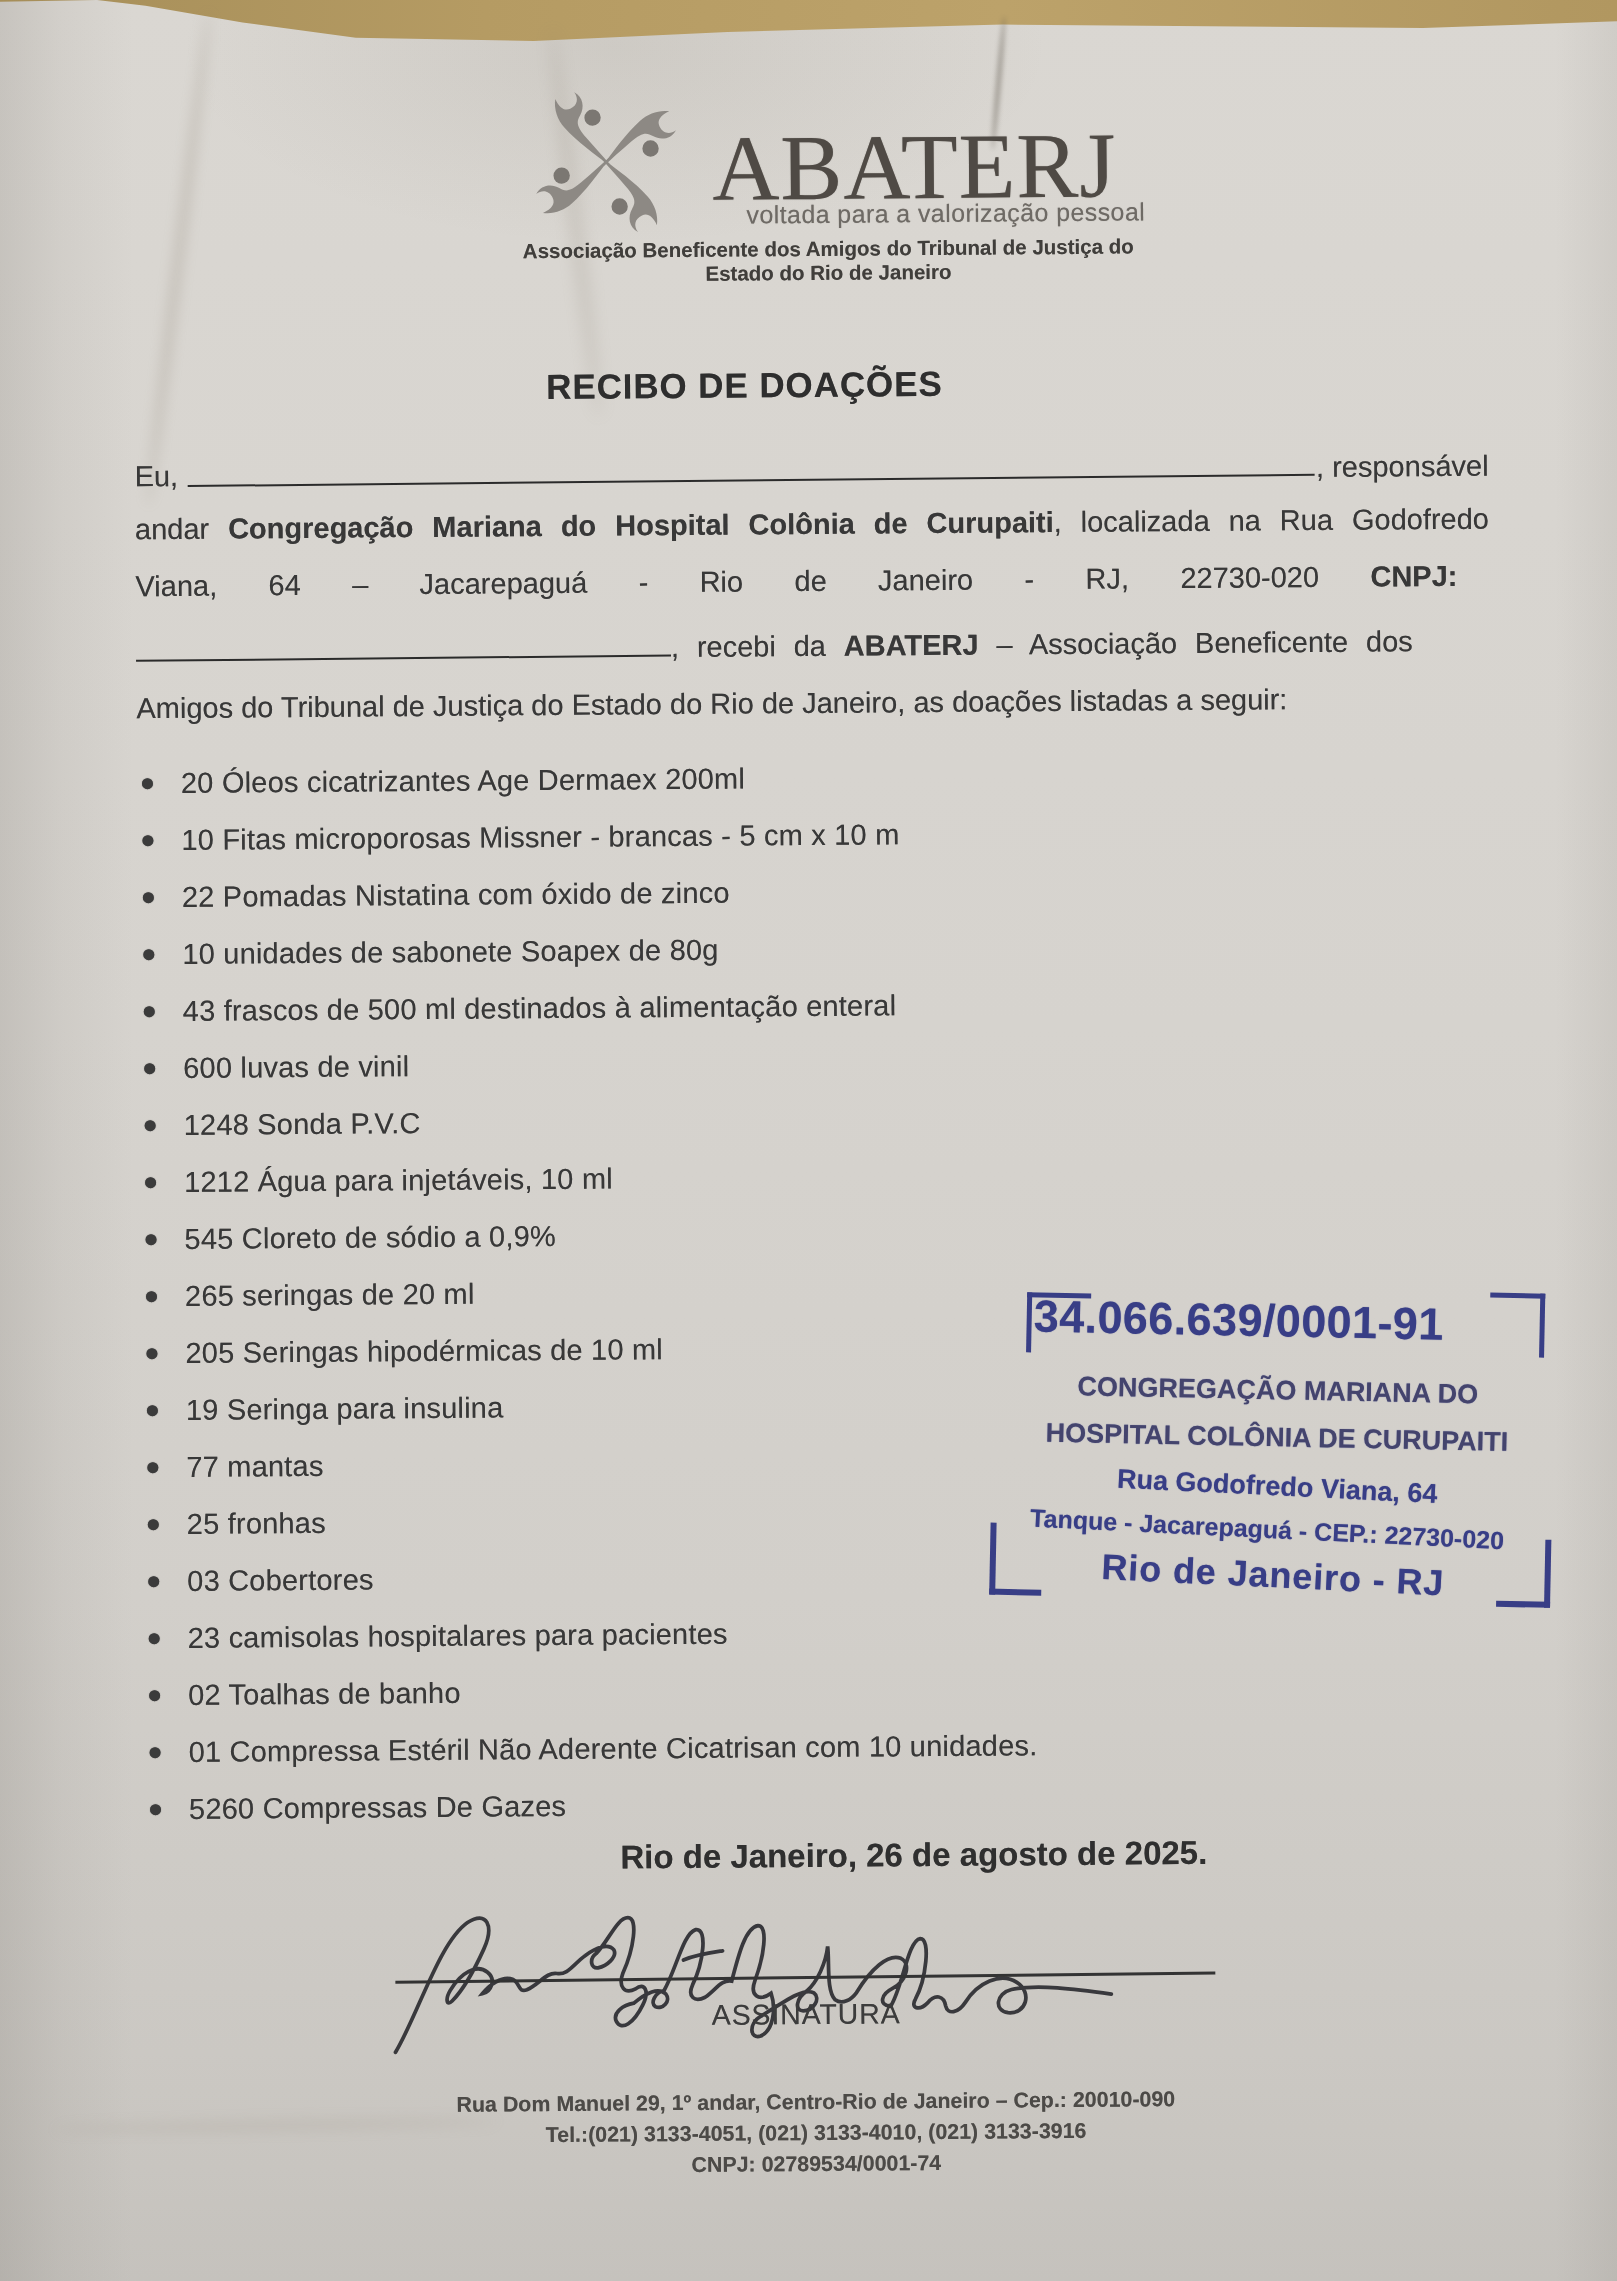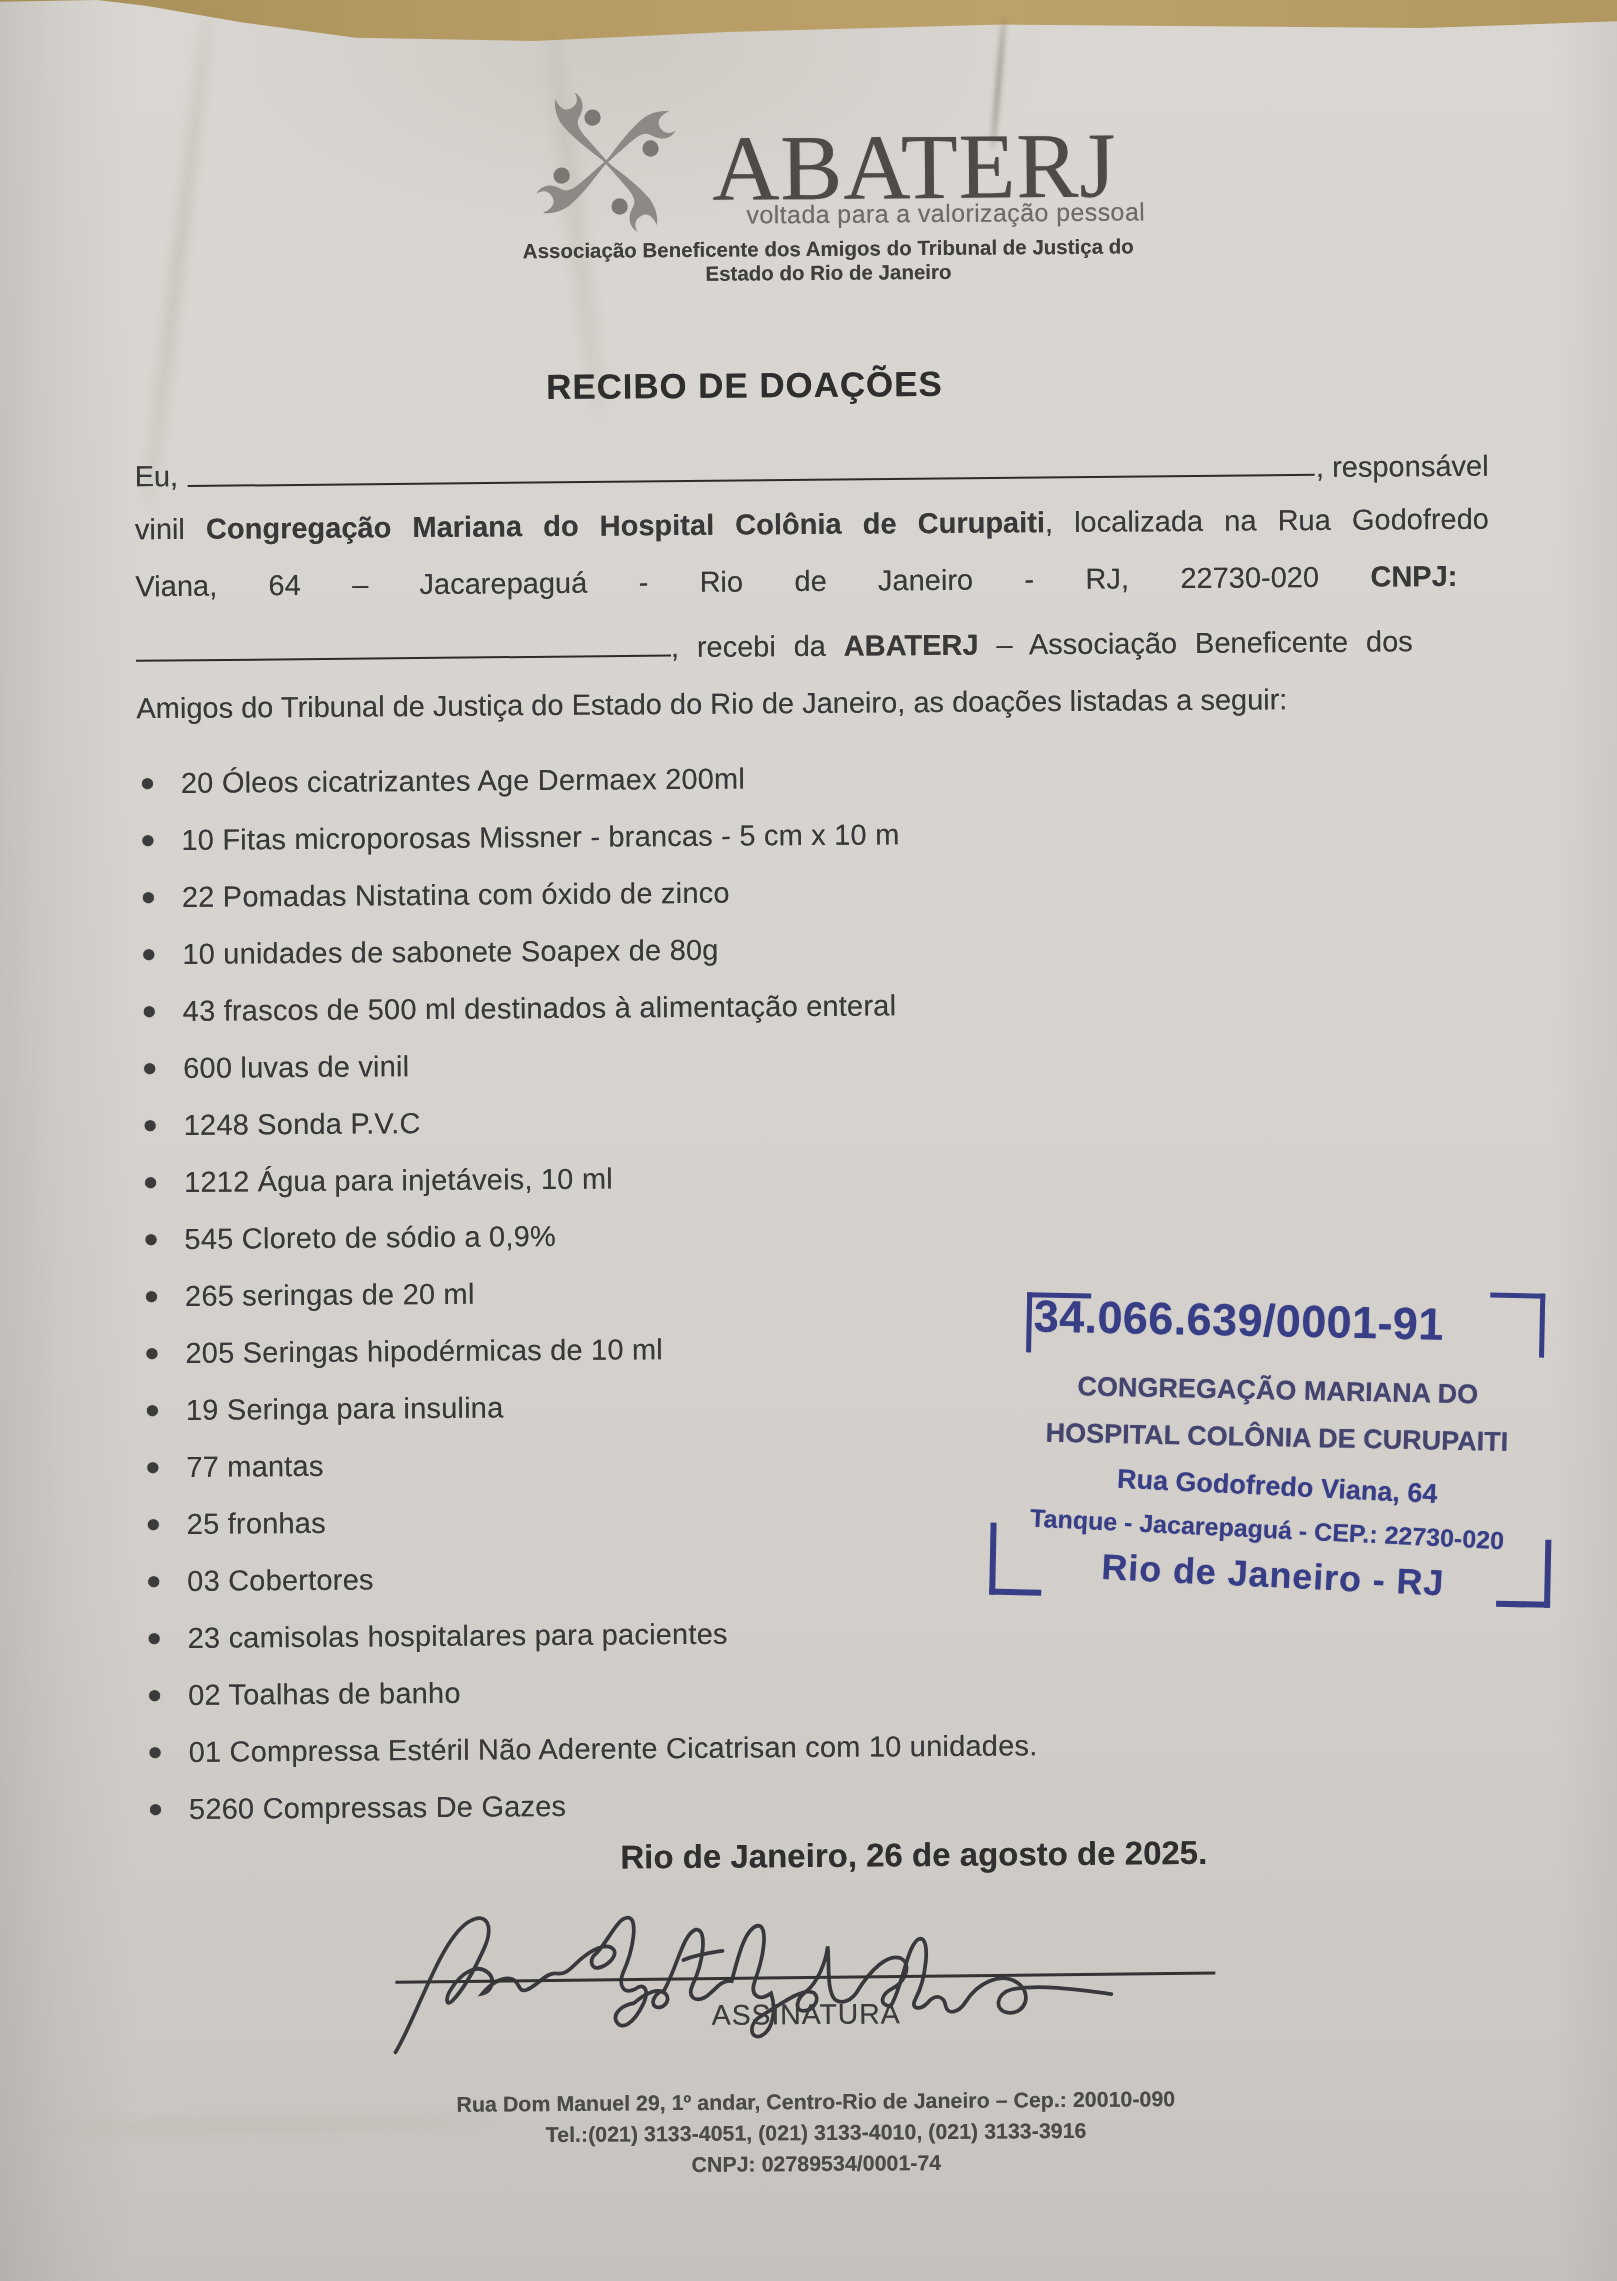--- a/index.html
+++ b/index.html
@@ -121,21 +121,21 @@
       <div class="subline">Associação Beneficente dos Amigos do Tribunal  de Justiça do Estado do Rio de Janeiro</div>
 
       <div class="title ink">RECIBO DE DOAÇÕES</div>
 
       <div class="intro-line l1 ink">
         <span>Eu,</span>
         <span class="fill-line"></span>
         <span>, responsável</span>
       </div>
       <div class="intro-line l2 ink">
-        <span>vinil </span><b>Congregação Mariana do Hospital Colônia de Curupaiti</b><span>, localizada na Rua Godofredo</span>
+        <span>andar </span><b>Congregação Mariana do Hospital Colônia de Curupaiti</b><span>, localizada na Rua Godofredo</span>
       </div>
       <div class="intro-line l3 ink">
         <span>Viana, 64 – Jacarepaguá - Rio de Janeiro - RJ, 22730-020</span> <b>CNPJ:</b>
       </div>
       <div class="intro-line l4 ink">
         <span class="fixed-line"></span>
         <span class="after-blank"><span>, recebi da </span><b>ABATERJ</b><span> – Associação Beneficente dos</span></span>
       </div>
       <div class="intro-line l5 ink">Amigos do Tribunal de Justiça do Estado do Rio de Janeiro, as doações listadas a seguir:</div>
 

